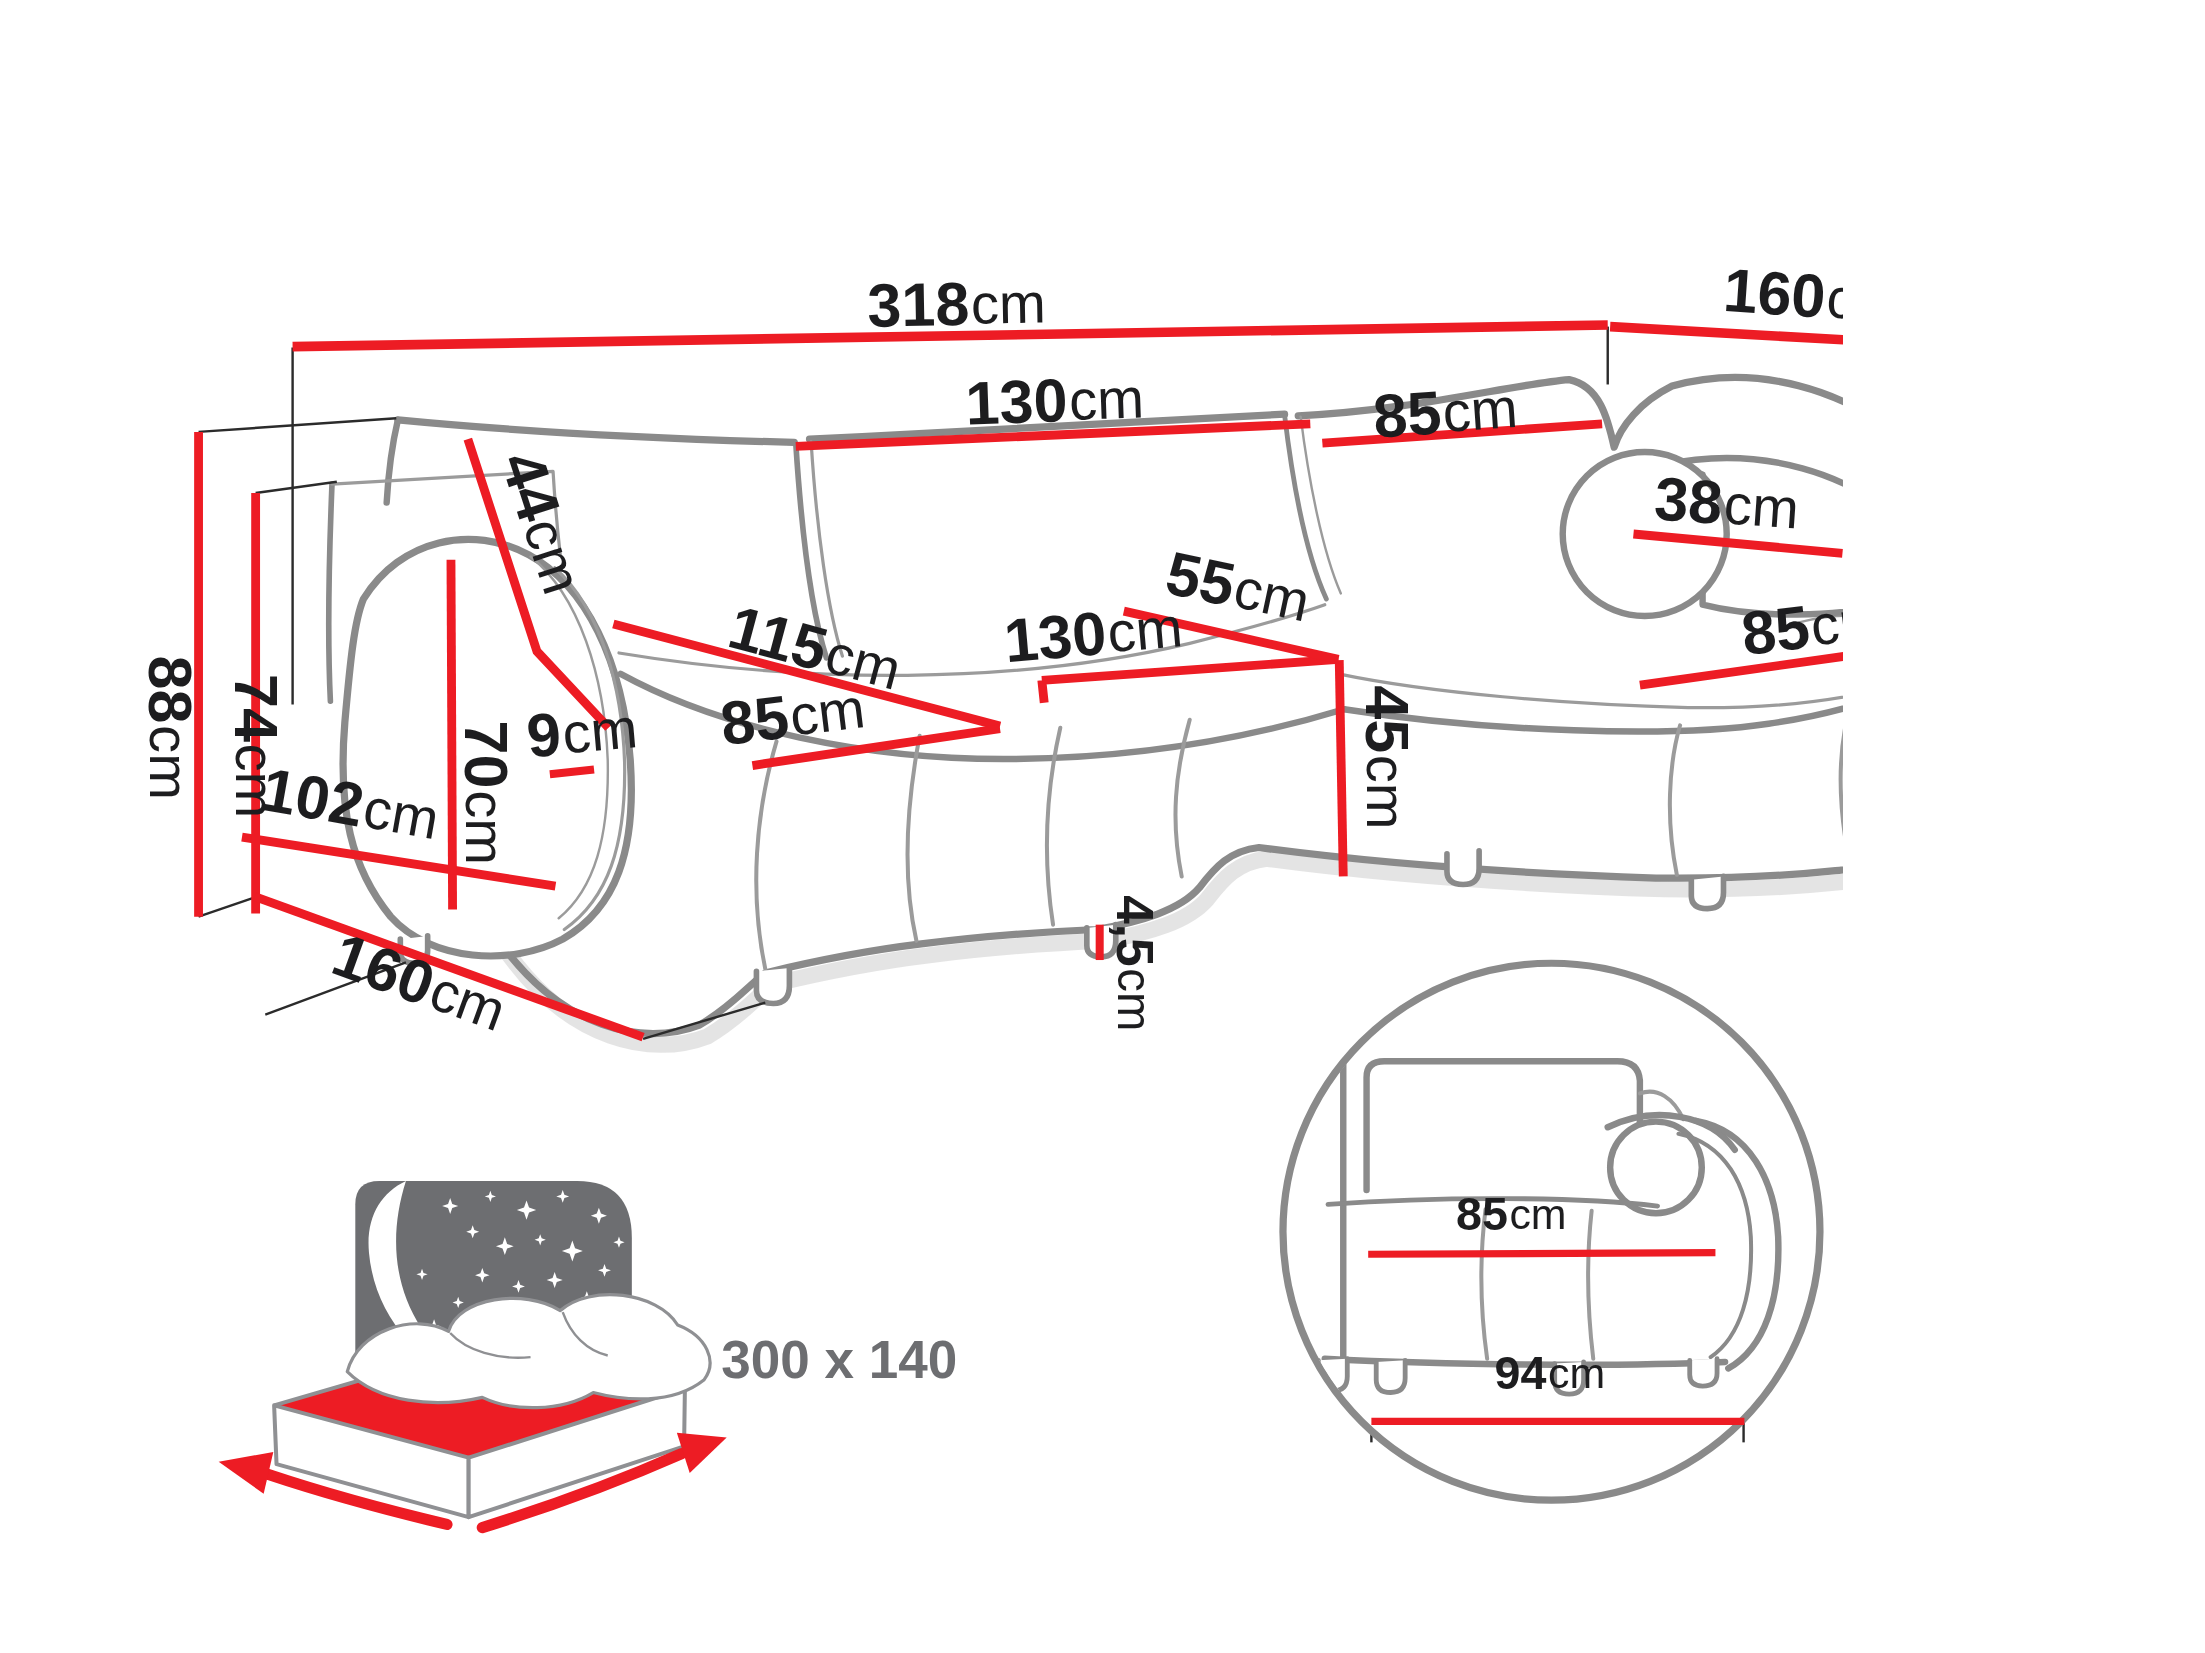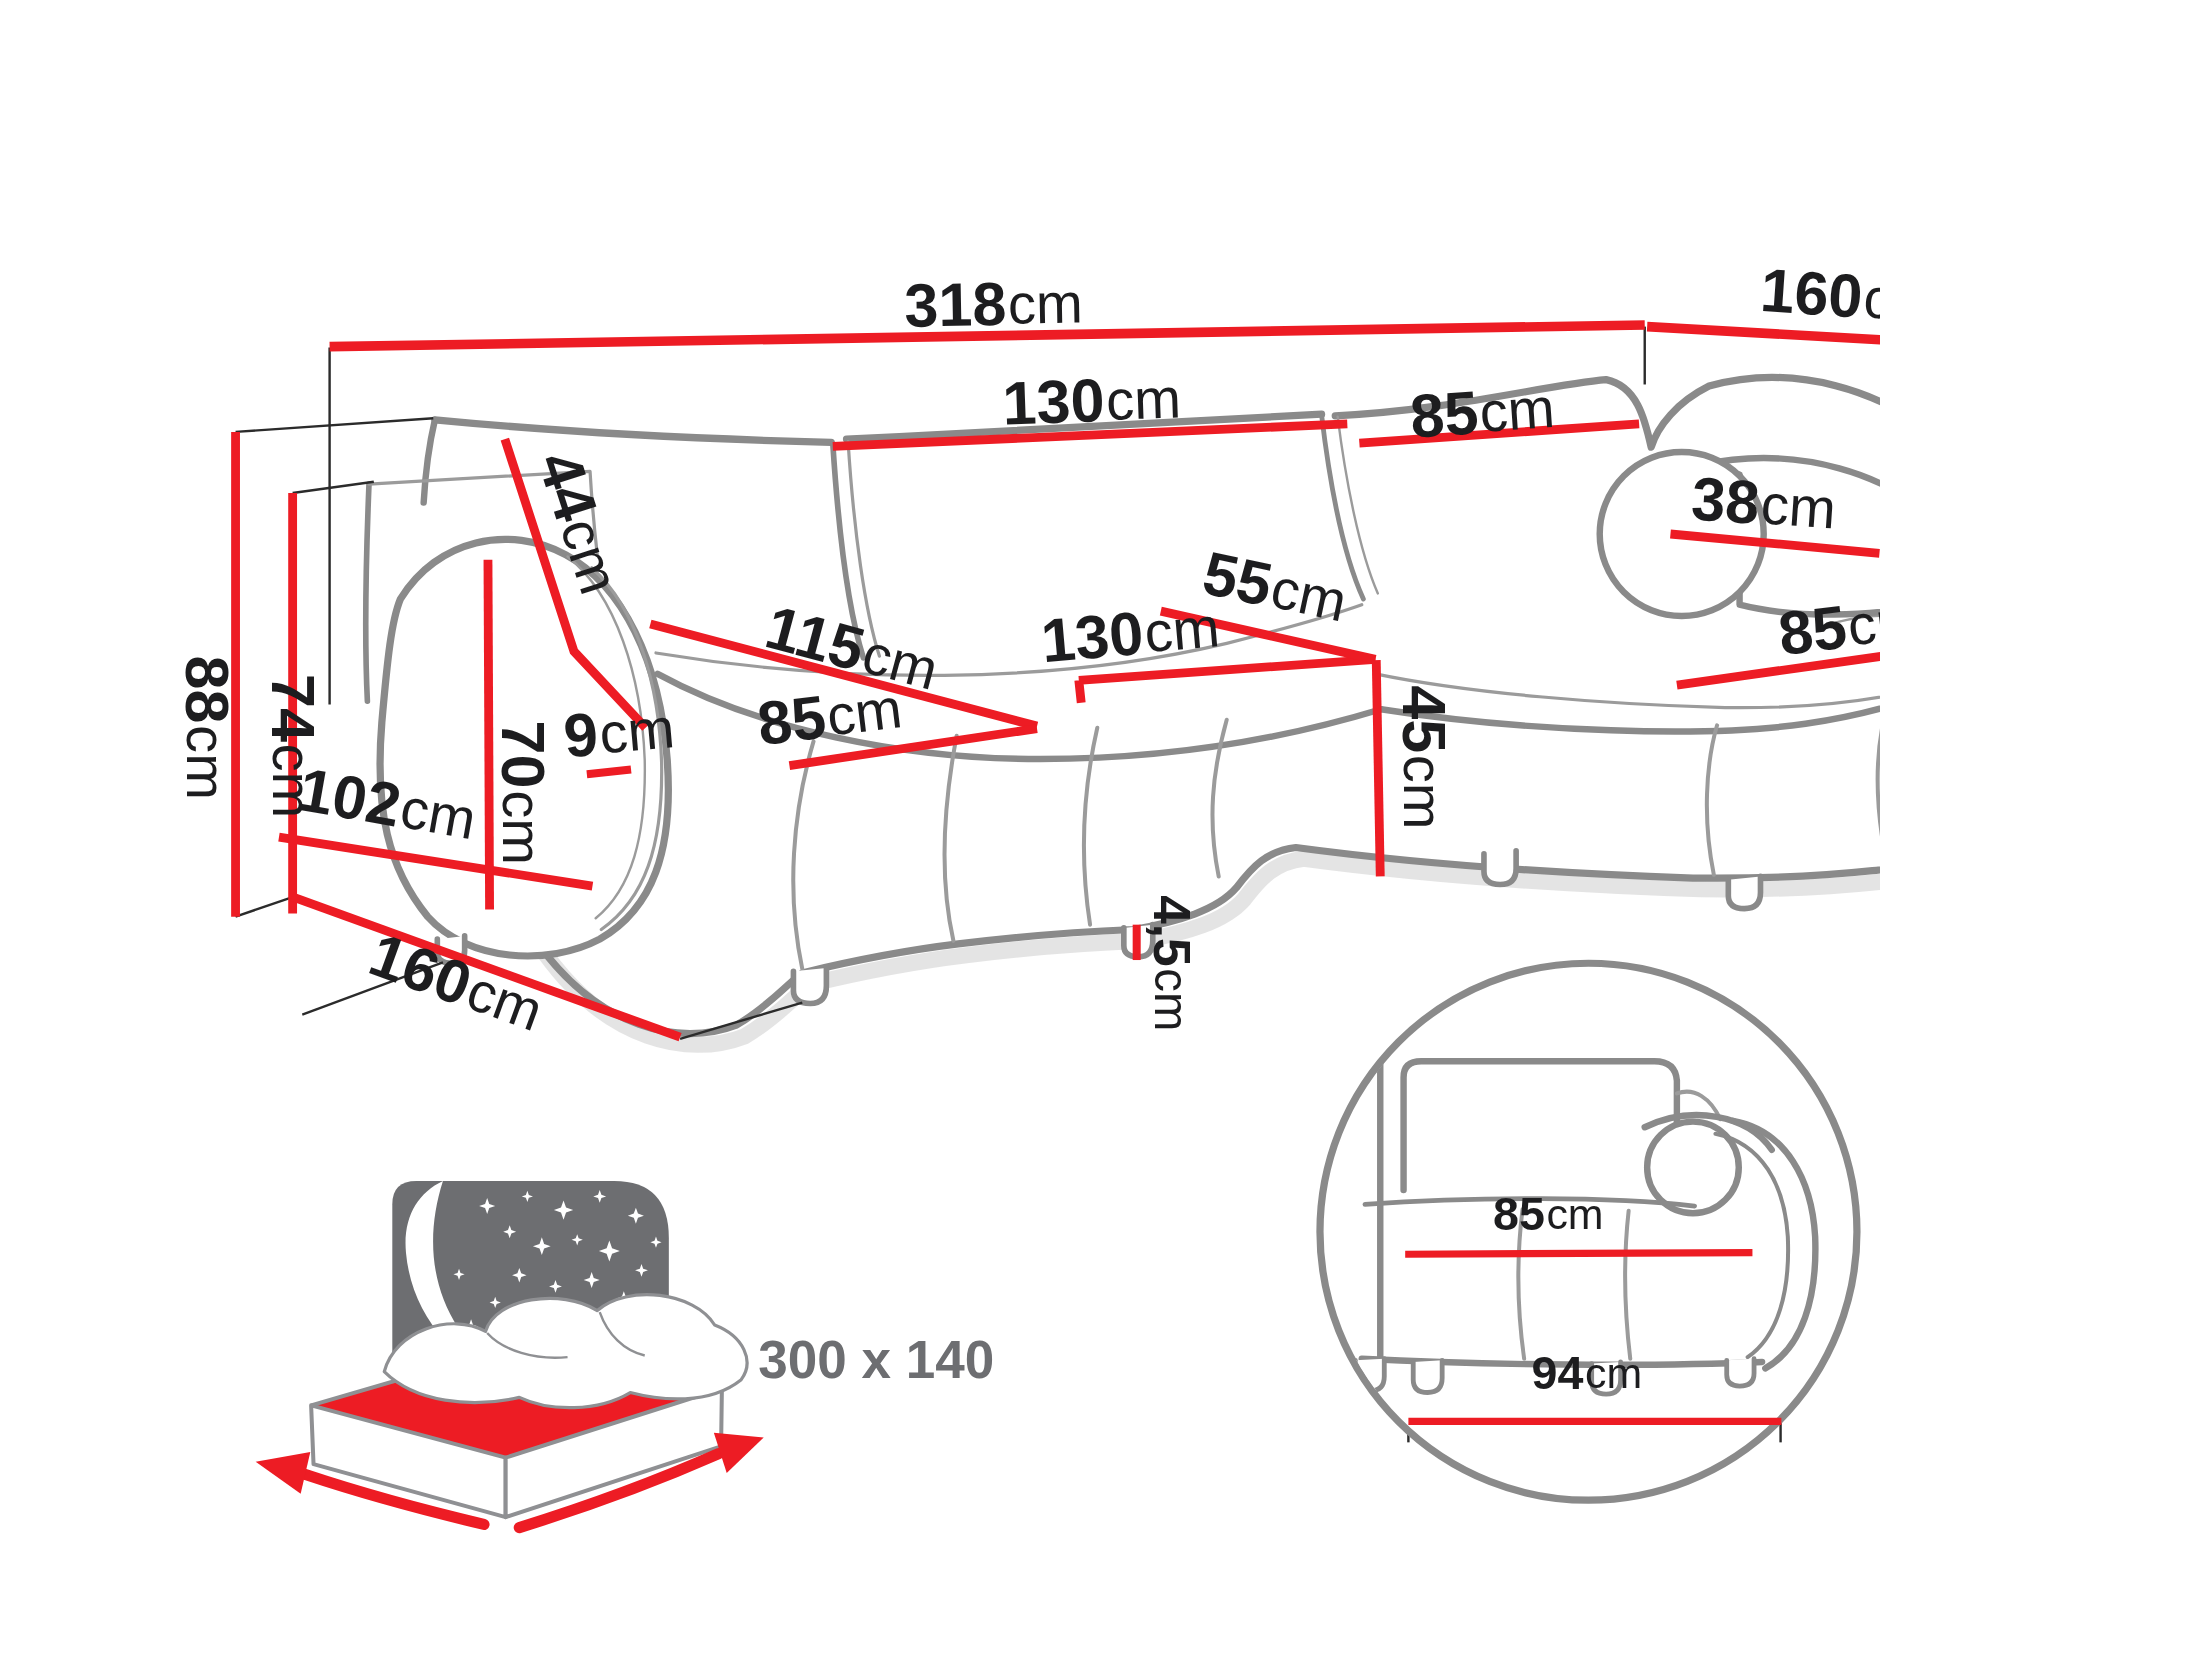--- a/index.html
+++ b/index.html
@@ -1,17 +1,17 @@
 <!DOCTYPE html>
 <html style="font-size:13px"><head>
 <meta charset="utf-8">
 <style>
   html,body{margin:0;padding:0;background:#ffffff;}
   .stage{position:relative;width:1843px;height:1654px;background:#ffffff;overflow:hidden;
-         font-family:"Liberation Sans", sans-serif;margin-left:37px;}
+         font-family:"Liberation Sans", sans-serif;}
   svg{display:block}
   text{fill:#1d1d1f;font-family:"Liberation Sans", sans-serif;}
   .dim{font-size:76px;}
   .dim .num{font-weight:700;}
   .dim .unit{font-weight:400;font-size:0.92em;}
   .dim-small{font-size:64px;}
   .dim-small .num{font-weight:700;}
   .dim-small .unit{font-weight:400;font-size:0.92em;}
   .dim-mini{font-size:58px;}
   .dim-mini .num{font-weight:700;}

